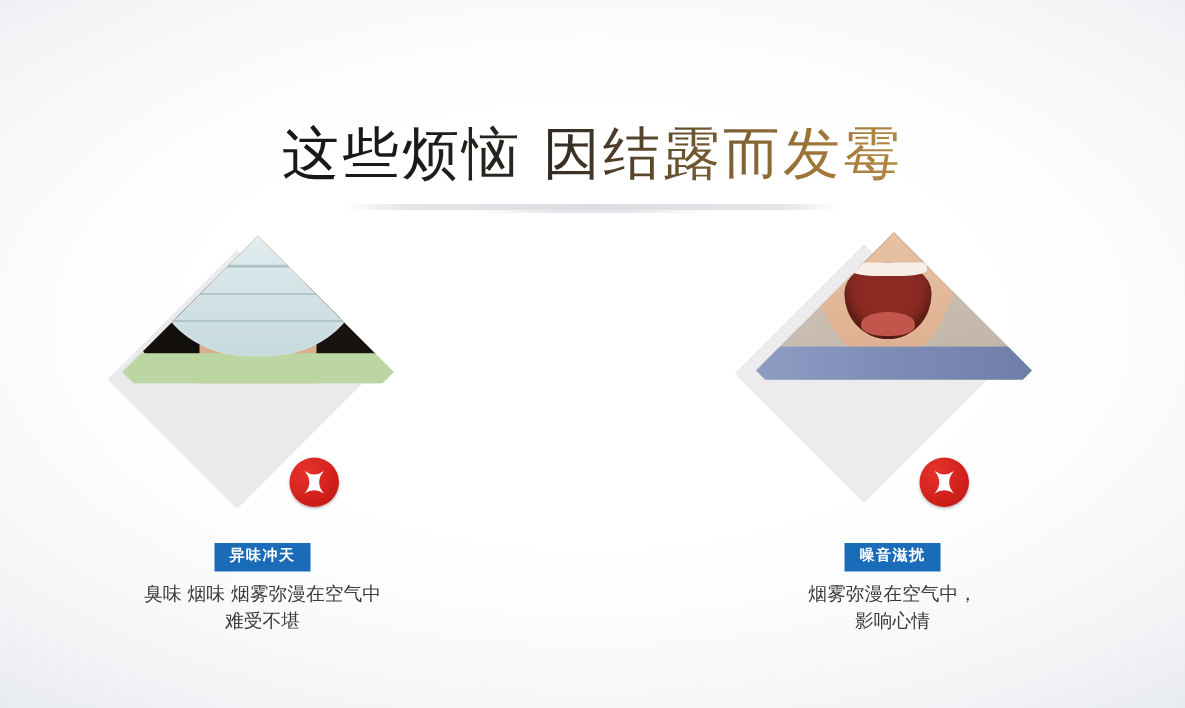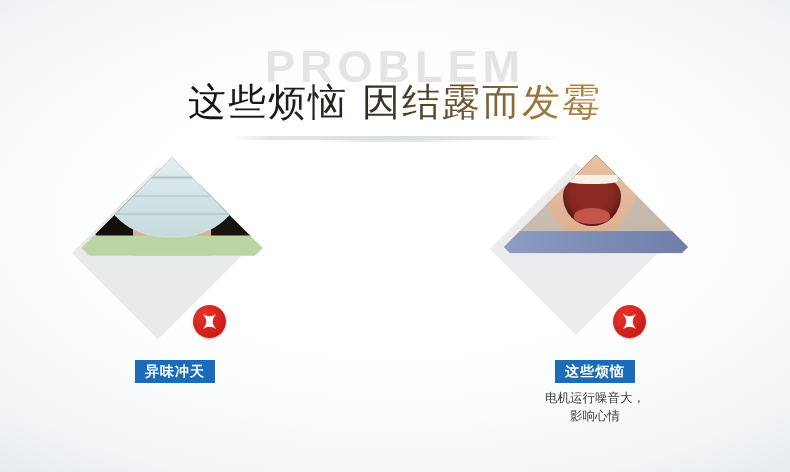--- a/index.html
+++ b/index.html
@@ -260,21 +260,21 @@
   .card.c0 .badge-x { left:118px; top:143px; }
   .card.c1 .badge-x { left:118px; top:143px; }
   .card.c2 .badge-x { left:118px; top:143px; }
   .badge-x svg { position:absolute; inset:0; }
 
   
   .label-badge {
     display:inline-block;
     background:#1a6cb8;
     color:#ffffff;
-    font-size:14px;
+    font-size:10px;
     font-weight:bold;
     letter-spacing:1px;
     padding:3px 10px 4px;
     line-height:1.15;
     font-family:"DejaVu Sans","Liberation Sans",sans-serif;
   }
   .label-wrap { margin-top:3px; }
 
   .desc {
     margin-top:6px;
@@ -284,21 +284,20 @@
     font-family:"DejaVu Sans","Liberation Sans",sans-serif;
     white-space:pre-line;
   }
 </style>
 </head>
 <body>
 
 <div id="page">
 
   <div class="header">
-    <div class="watermark">PROBLEM</div>
     <div class="main-title">这些烦恼 因结露而发霉</div>
     <div class="title-rule"></div>
   </div>
 
   <div class="cards">
 
     <div class="card c0">
       <div class="dia-wrap">
         <div class="dia-shadow"></div>
         <div class="dia">
@@ -322,20 +321,22 @@
         </div>
         <div class="badge-x">
           <svg viewBox="0 0 33 33" width="33" height="33" aria-hidden="true">
             <path d="M10 9 Q16.5 16.5 10 24 Q16.5 19.5 23 24 Q16.5 16.5 23 9 Q16.5 13.5 10 9 Z" fill="#ffffff"></path>
           </svg>
         </div>
       </div>
       <div class="label-wrap">
         <span class="label-badge">异味冲天</span>
       </div>
+      <div class="desc">臭味 烟味 烟雾弥漫在空气中
+难受不堪</div>
     </div>
 
 
     <div class="card c2">
       <div class="dia-wrap">
         <div class="dia-shadow"></div>
         <div class="dia">
           <div class="dia-inner ph-kid">
             <div class="bg"></div>
             <div class="handR"></div>
@@ -349,20 +350,20 @@
             <div class="shirt"></div>
           </div>
         </div>
         <div class="badge-x">
           <svg viewBox="0 0 33 33" width="33" height="33" aria-hidden="true">
             <path d="M10 9 Q16.5 16.5 10 24 Q16.5 19.5 23 24 Q16.5 16.5 23 9 Q16.5 13.5 10 9 Z" fill="#ffffff"></path>
           </svg>
         </div>
       </div>
       <div class="label-wrap">
-        <span class="label-badge">这些烦恼</span>
+        <span class="label-badge">噪音滋扰</span>
       </div>
-      <div class="desc">电机运行噪音大，
+      <div class="desc">烟雾弥漫在空气中，
 影响心情</div>
     </div>
 
   </div>
 </div>
 
 </body></html>

